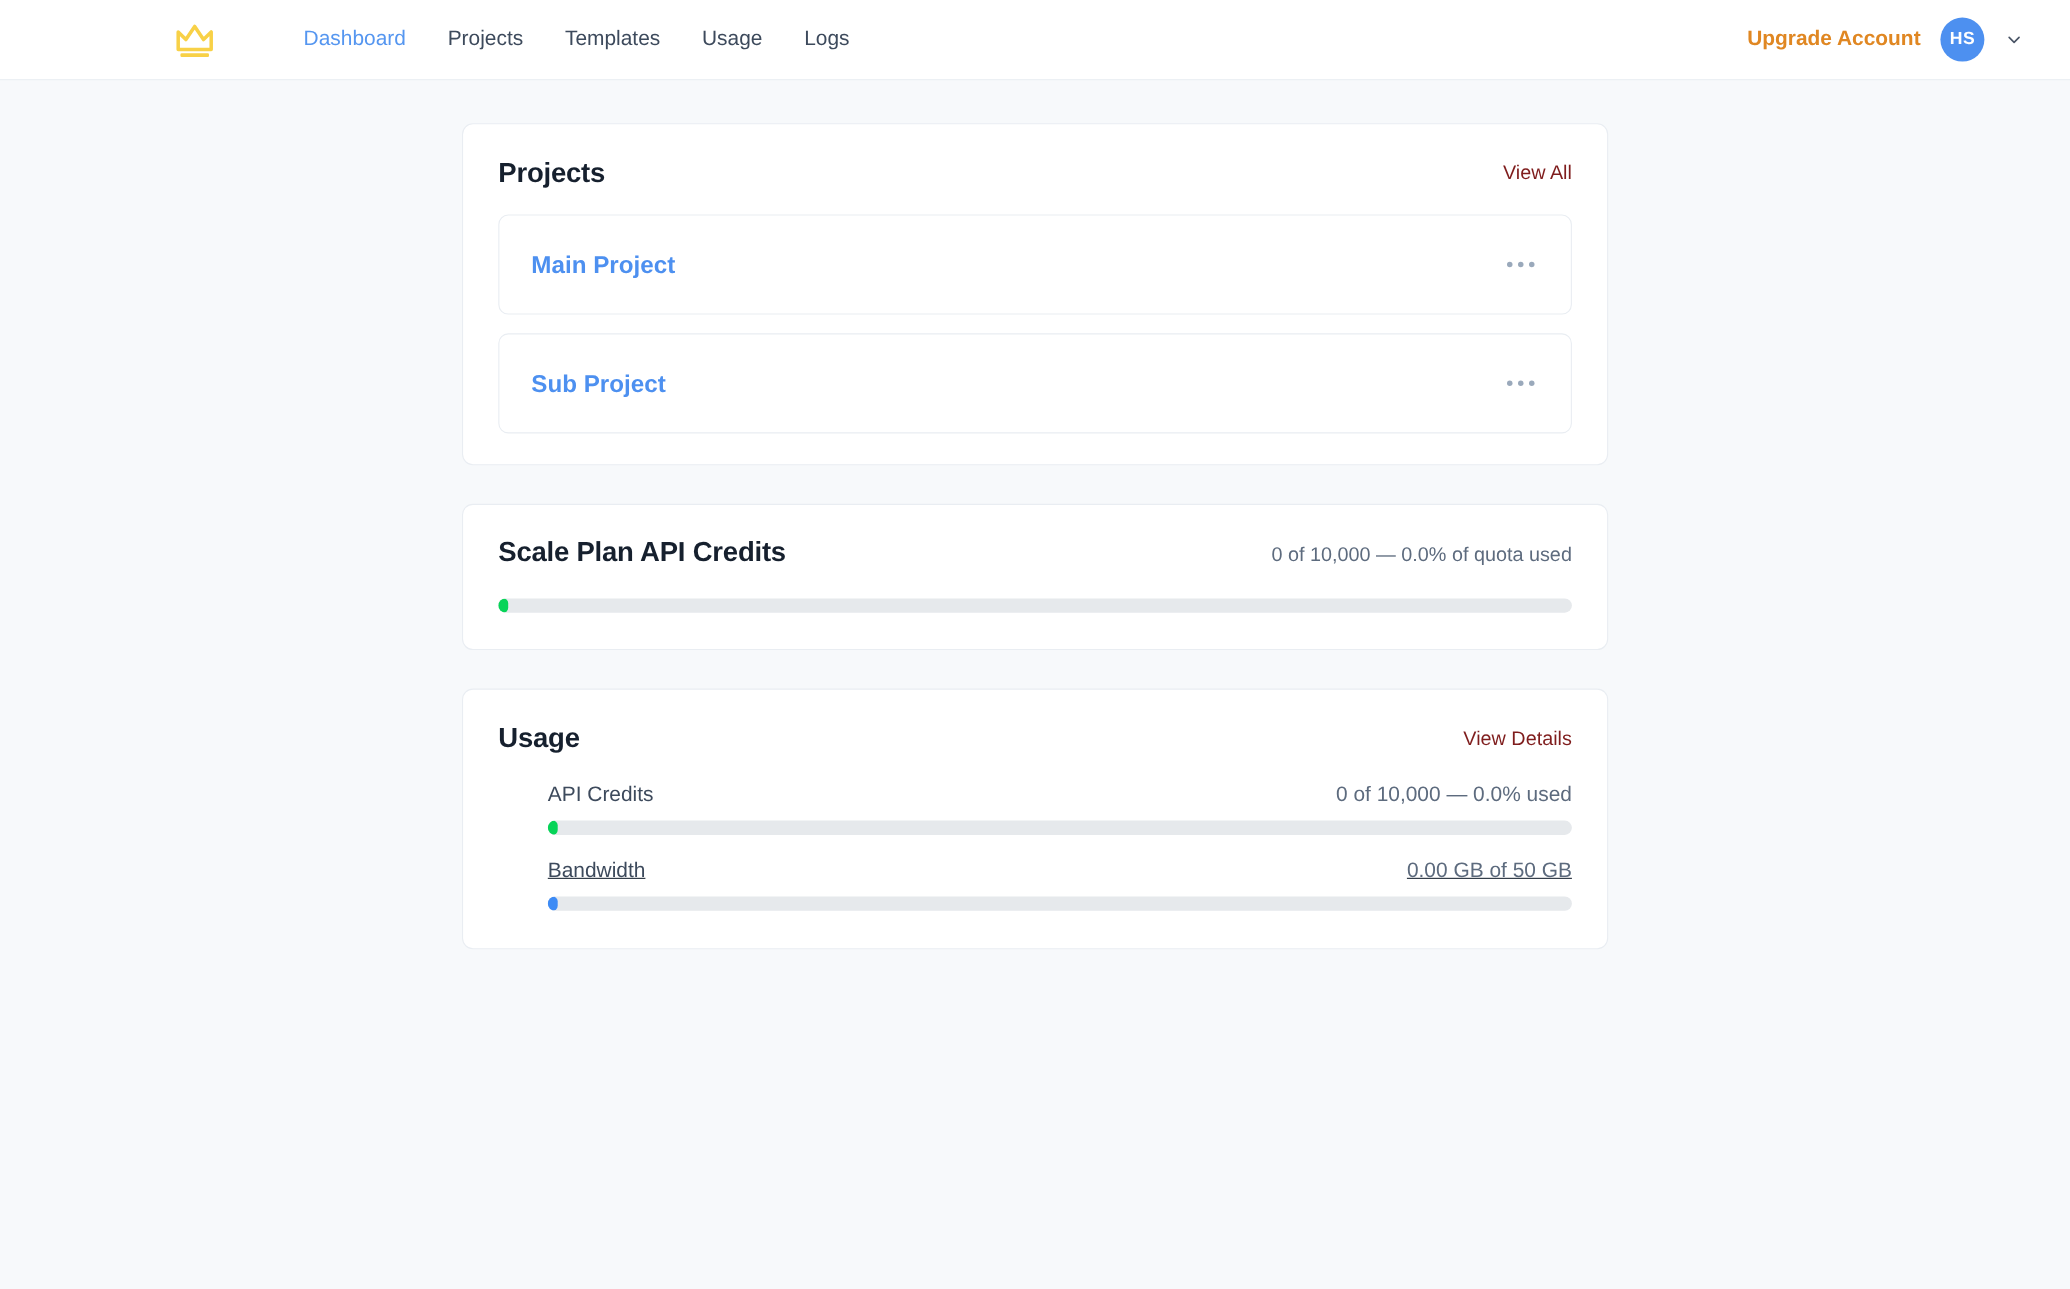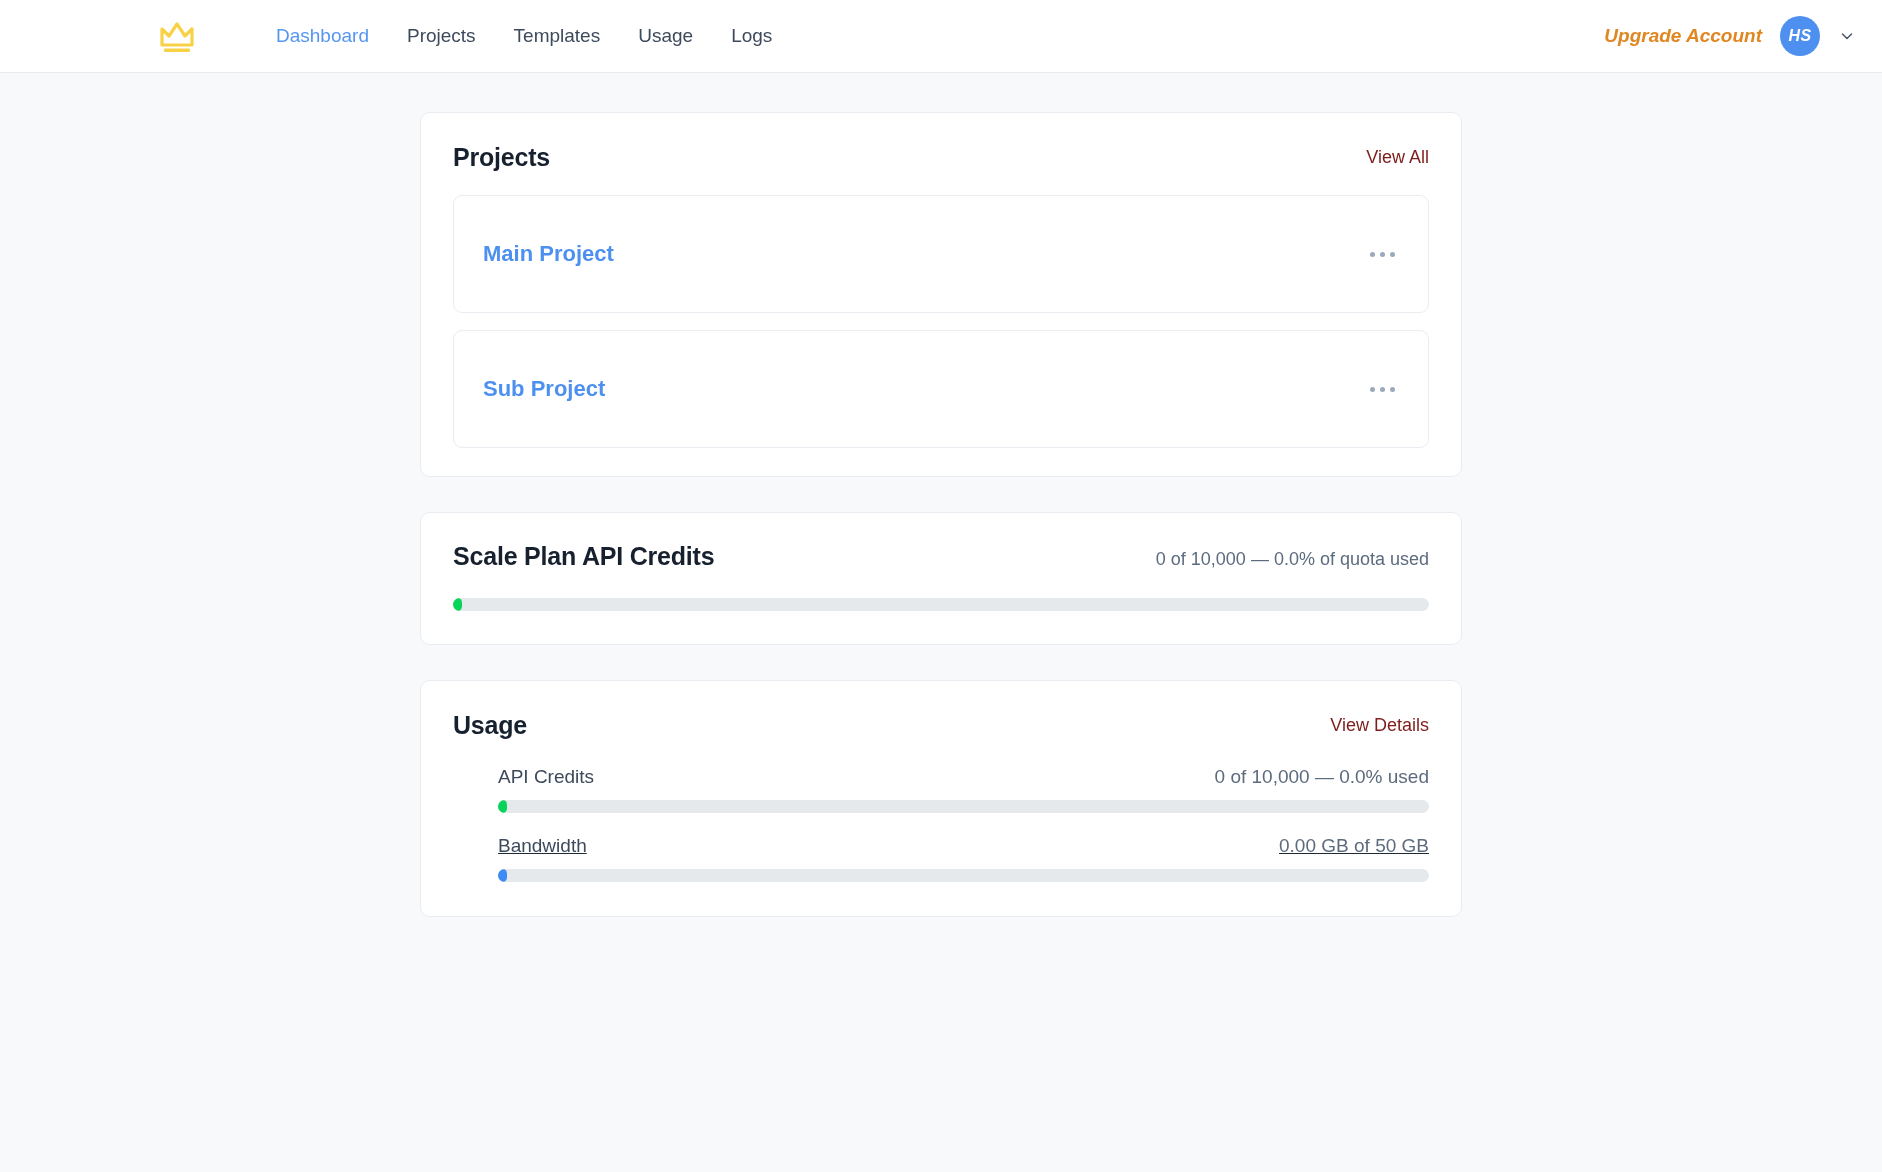--- a/index.html
+++ b/index.html
@@ -16,21 +16,21 @@
     -webkit-font-smoothing: antialiased;
   }
 
   
   .navbar {
     height: 73px;
     background: #ffffff;
     border-bottom: 1px solid #e8edf2;
     display: flex;
     align-items: center;
-    padding: 0 26px 0 155px;
+    padding: 0 42px 0 155px;
     position: relative;
   }
 
   .nav-left {
     display: flex;
     align-items: center;
     gap: 34px;
   }
 
   .logo {
@@ -56,21 +56,20 @@
     white-space: nowrap;
     cursor: pointer;
   }
   .nav-link.active { color: #5596f0; }
 
   .nav-right {
     margin-left: auto;
     display: flex;
     align-items: center;
     gap: 18px;
-    font-style: italic;
   }
 
   .upgrade-link {
     font-size: 19px;
     color: #e08722;
     font-weight: 600;
     text-decoration: none;
     cursor: pointer;
     white-space: nowrap;
   }
@@ -137,21 +136,21 @@
     cursor: pointer;
   }
 
   
   .projects-card { padding: 30px 32px 28px 32px; }
   .projects-head { margin-bottom: 23px; }
 
   .project-row {
     border: 1px solid #e9edf2;
     border-radius: 9px;
-    height: 118px;
+    height: 91px;
     display: flex;
     align-items: center;
     justify-content: space-between;
     padding: 0 29px;
     margin-bottom: 17px;
     background: #fff;
   }
   .project-row:last-child { margin-bottom: 0; }
 
   .project-name {

